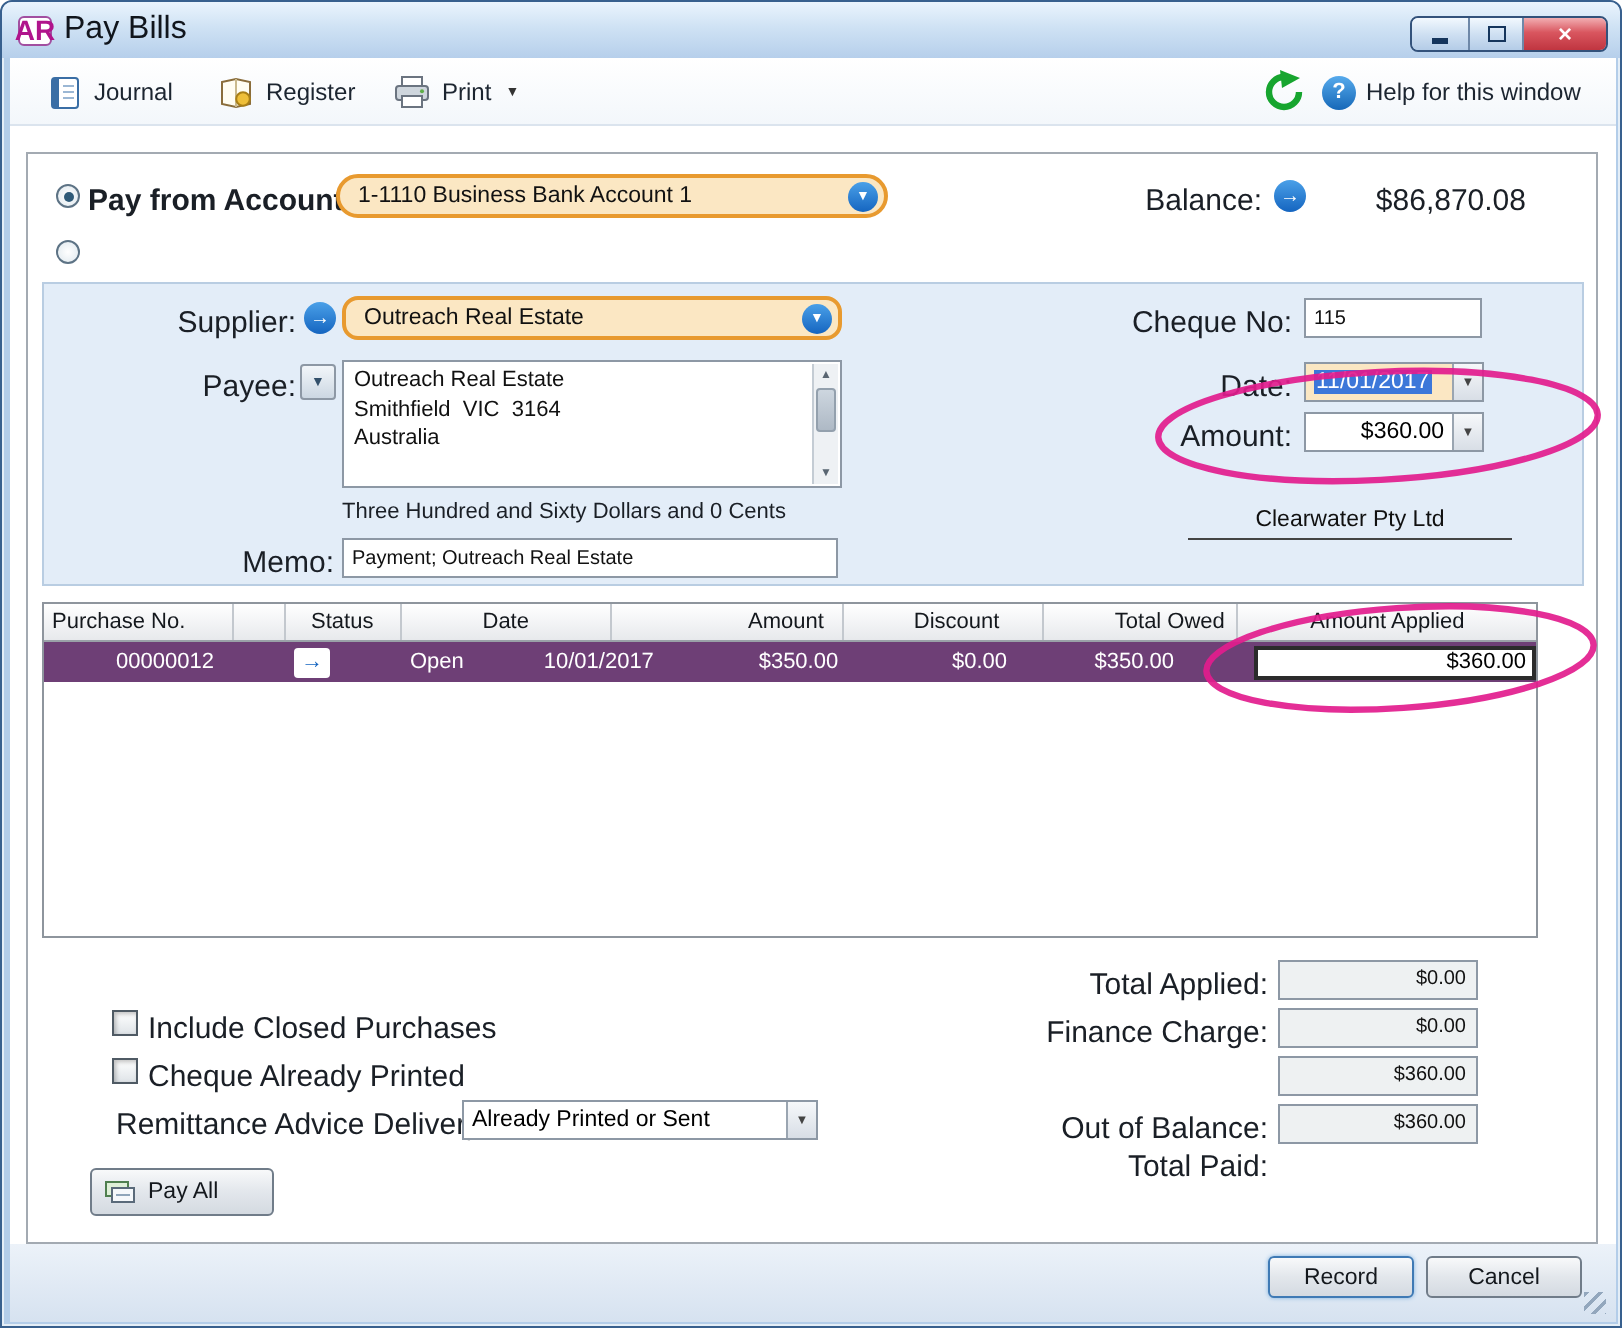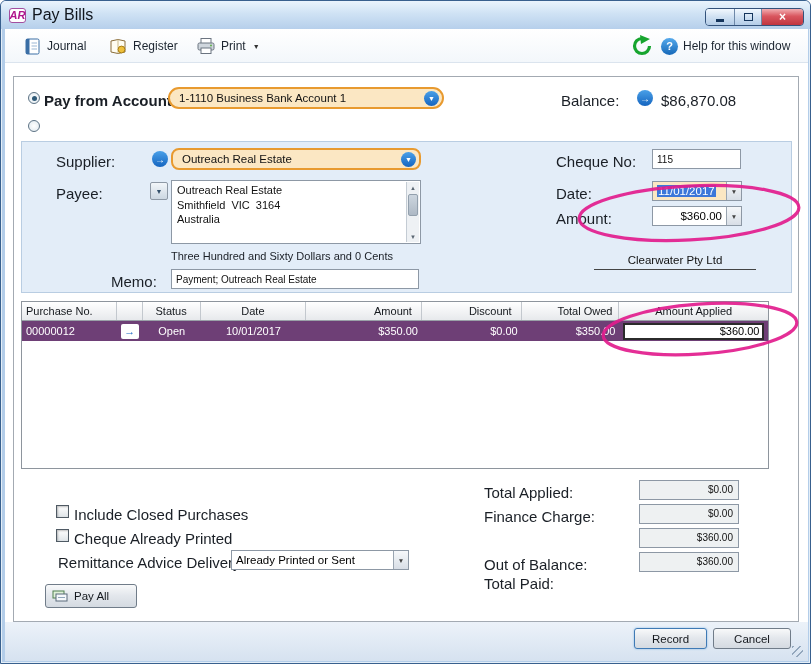--- a/index.html
+++ b/index.html
@@ -3,41 +3,41 @@
 <meta charset="utf-8">
 <style>
   * { margin:0; padding:0; box-sizing:border-box; }
   html,body { background:#fff; font-family:"Liberation Sans", sans-serif; }
   .win { position:relative; width:811px; height:664px; background:#b3cde9; border:1px solid #38608e; border-radius:6px 6px 0 0; overflow:hidden;
          box-shadow: inset 0 0 0 1px rgba(255,255,255,.65); }
   
   .titlebar { position:absolute; left:0; top:0; width:811px; height:28px;
               background:linear-gradient(#eaf4fd,#cfe2f4 45%,#b6cfeb); display:flex; align-items:center; padding:0 8px; }
   .app-icon { width:17px; height:15px; background:#fff; border:1px solid #a24fa0; border-radius:3px; color:#b0148c;
-              font-size:11px; font-weight:bold; display:flex; align-items:center; justify-content:center; margin-right:6px;font-style:italic; }
+              font-size:14px; font-weight:bold; display:flex; align-items:center; justify-content:center; margin-right:6px; }
   .title-text { font-size:16px; color:#10151c; }
   .win-controls { position:absolute; right:8px; top:7px; display:flex; border:1px solid #33527b; border-radius:4px; overflow:hidden; height:18px; }
   .wc { display:flex; align-items:center; justify-content:center; font-size:10px; color:#15355c;
         background:linear-gradient(#f2f8fe,#cfe0f2 50%,#b4cce7); border-right:1px solid #6e88a8; cursor:default; }
   .wc.min { width:29px; } .wc.max { width:27px; }
   .wc.close { width:41px; background:linear-gradient(#f2aeb2,#d9565f 45%,#c03540); color:#fff; font-size:12px; font-weight:bold; border-right:none; }
   .minbar { width:8px; height:3px; background:#15355c; margin-top:6px; }
   .maxbox { width:9px; height:8px; border:1px solid #15355c; background:transparent; }
   
   .inner { position:absolute; left:4px; top:28px; width:803px; height:632px; background:#fff; }
   .toolbar { position:absolute; left:4px; top:28px; width:803px; height:34px; background:linear-gradient(#ffffff,#f3f7fb); border-bottom:1px solid #dbe4ee; }
   .tb-item { position:absolute; top:5px; height:24px; display:flex; align-items:center; gap:5px; font-size:12px; color:#1c2530; padding:0 4px; border-radius:3px; cursor:default; }
   .caret { font-size:7px; color:#333; margin-left:2px; }
   .help-circle { width:17px; height:17px; border-radius:50%; background:linear-gradient(#56aaec,#1668b8); color:#fff; font-weight:bold; font-size:11px;
                  display:flex; align-items:center; justify-content:center; }
   
   .content-box { position:absolute; left:12px; top:75px; width:786px; height:546px; background:#fff; border:1px solid #a3aab2; }
   .panel { position:absolute; left:20px; top:140px; width:771px; height:152px; background:#e3edf8; border:1px solid #b9cde2; }
   .lbl { position:absolute; font-size:15px; color:#1a1f26; white-space:nowrap; }
-  .lbl.r { text-align:left; }
+  .lbl.r { text-align:right; }
   .lbl.b { font-weight:bold; }
   .radio { position:absolute; width:12px; height:12px; border-radius:50%; border:1px solid #5d7385; background:radial-gradient(#ffffff,#dfe8ee); }
   .radio .dot { position:absolute; left:2.5px; top:2.5px; width:5px; height:5px; border-radius:50%; background:#2f5a78; }
   .combo { position:absolute; height:22px; background:#fbe7c3; border:2px solid #e89a2f; border-radius:11px; display:flex; align-items:center;
            font-size:11.5px; color:#111; padding:0 22px 0 9px; }
   .combo .dd-circle { position:absolute; right:3px; top:2px; width:15px; height:15px; border-radius:50%;
                       background:linear-gradient(#4aa0e8,#1565c0); color:#fff; font-size:7px; display:flex; align-items:center; justify-content:center; }
   .circle-arrow { position:absolute; width:16px; height:16px; border-radius:50%; background:linear-gradient(#4aa0e8,#1565c0); color:#fff;
                   font-size:10px; font-weight:bold; display:flex; align-items:center; justify-content:center; }
   .field { position:absolute; height:20px; background:#fff; border:1px solid #8d98a5; font-size:10px; color:#111; padding:0 4px;
@@ -56,21 +56,21 @@
   .payee-scroll .thumb { position:absolute; left:1px; top:12px; width:10px; height:22px; background:linear-gradient(#cdd6df,#aeb9c5); border:1px solid #93a0ad; border-radius:2px; }
   .payee-scroll .sarrow { position:absolute; left:0; width:12px; height:11px; font-size:6px; color:#5a6672; display:flex; align-items:center; justify-content:center; }
   .small-dd { position:absolute; width:18px; height:18px; background:linear-gradient(#f2f6fa,#ccd7e2); border:1px solid #8d98a5; border-radius:2px;
               color:#33506b; font-size:7px; display:flex; align-items:center; justify-content:center; }
   .underline-name { position:absolute; text-align:center; font-size:11.5px; color:#111; border-bottom:1px solid #444; padding-bottom:3px; }
   
   .grid { position:absolute; left:20px; top:300px; width:748px; height:168px; border:1px solid #8e959d; background:#fff; }
   .grid-head { display:flex; height:19px; background:linear-gradient(#ffffff,#e7e9ec); border-bottom:1px solid #9aa1a8; }
   .gh { font-size:11px; color:#14181d; display:flex; align-items:center; border-right:1px solid #c3c8ce; padding:0 4px; }
   .grid-row { display:flex; height:20px; background:#6e3f76; color:#fff; align-items:center; }
-  .gc { font-size:11px; display:flex; align-items:center; height:100%; padding:0 4px; }
+  .gc { font-size:11px; display:flex; align-items:center; height:100%; padding:0 4px;margin-left:32px; }
   .c1{width:95px;} .c2{width:26px;} .c3{width:58px;} .c4{width:106px;} .c5{width:116px;} .c6{width:100px;} .c7{width:98px;} .c8{width:149px;}
   .num { justify-content:flex-end; }
   .ctr { justify-content:center; }
   .zoom-arrow { width:20px; height:15px; background:#fff; border-radius:2px; color:#1565c0; font-size:11px; font-weight:bold;
                 display:flex; align-items:center; justify-content:center; margin:0 auto; }
   .applied-input { width:141px; height:17px; margin-left:4px; border:2px solid #2b2b2b; background:#fff; color:#000;
                    font-size:11px; text-align:right; padding-right:3px; font-family:"Liberation Sans", sans-serif; }
   
   .chk { position:absolute; width:13px; height:13px; border:1px solid #4f5a64; background:linear-gradient(#ffffff,#dfe4e8); box-shadow:inset 1px 1px 2px rgba(0,0,0,.25); }
   .btn { position:absolute; border:1px solid #707c89; border-radius:3px; background:linear-gradient(#f8f9fa,#e3e7ec 48%,#d4dae1);
@@ -207,21 +207,21 @@
   <div class="lbl r" style="left:110px; top:272px; width:56px;">Memo:</div>
   <input class="field" style="left: 170px; top: 268px; width: 248px;" value="Payment; Outreach Real Estate">
 
   <div class="grid">
     <div class="grid-head">
       <div class="gh c1">Purchase No.</div>
       <div class="gh c2"></div>
       <div class="gh c3 ctr">Status</div>
       <div class="gh c4 ctr">Date</div>
       <div class="gh c5 num" style="padding-right:9px;">Amount</div>
-      <div class="gh c6 num" style="padding-right:9px;">Discount</div>
+      <div class="gh c6 num" style="padding-right:21px;">Discount</div>
       <div class="gh c7 num" style="padding-right:6px;">Total Owed</div>
       <div class="gh c8 ctr" style="border-right:none;">Amount Applied</div>
     </div>
     <div class="grid-row">
       <div class="gc c1">00000012</div>
       <div class="gc c2">
         <span class="zoom-arrow">→</span>
       </div>
       <div class="gc c3 ctr">Open</div>
       <div class="gc c4 ctr">10/01/2017</div>

